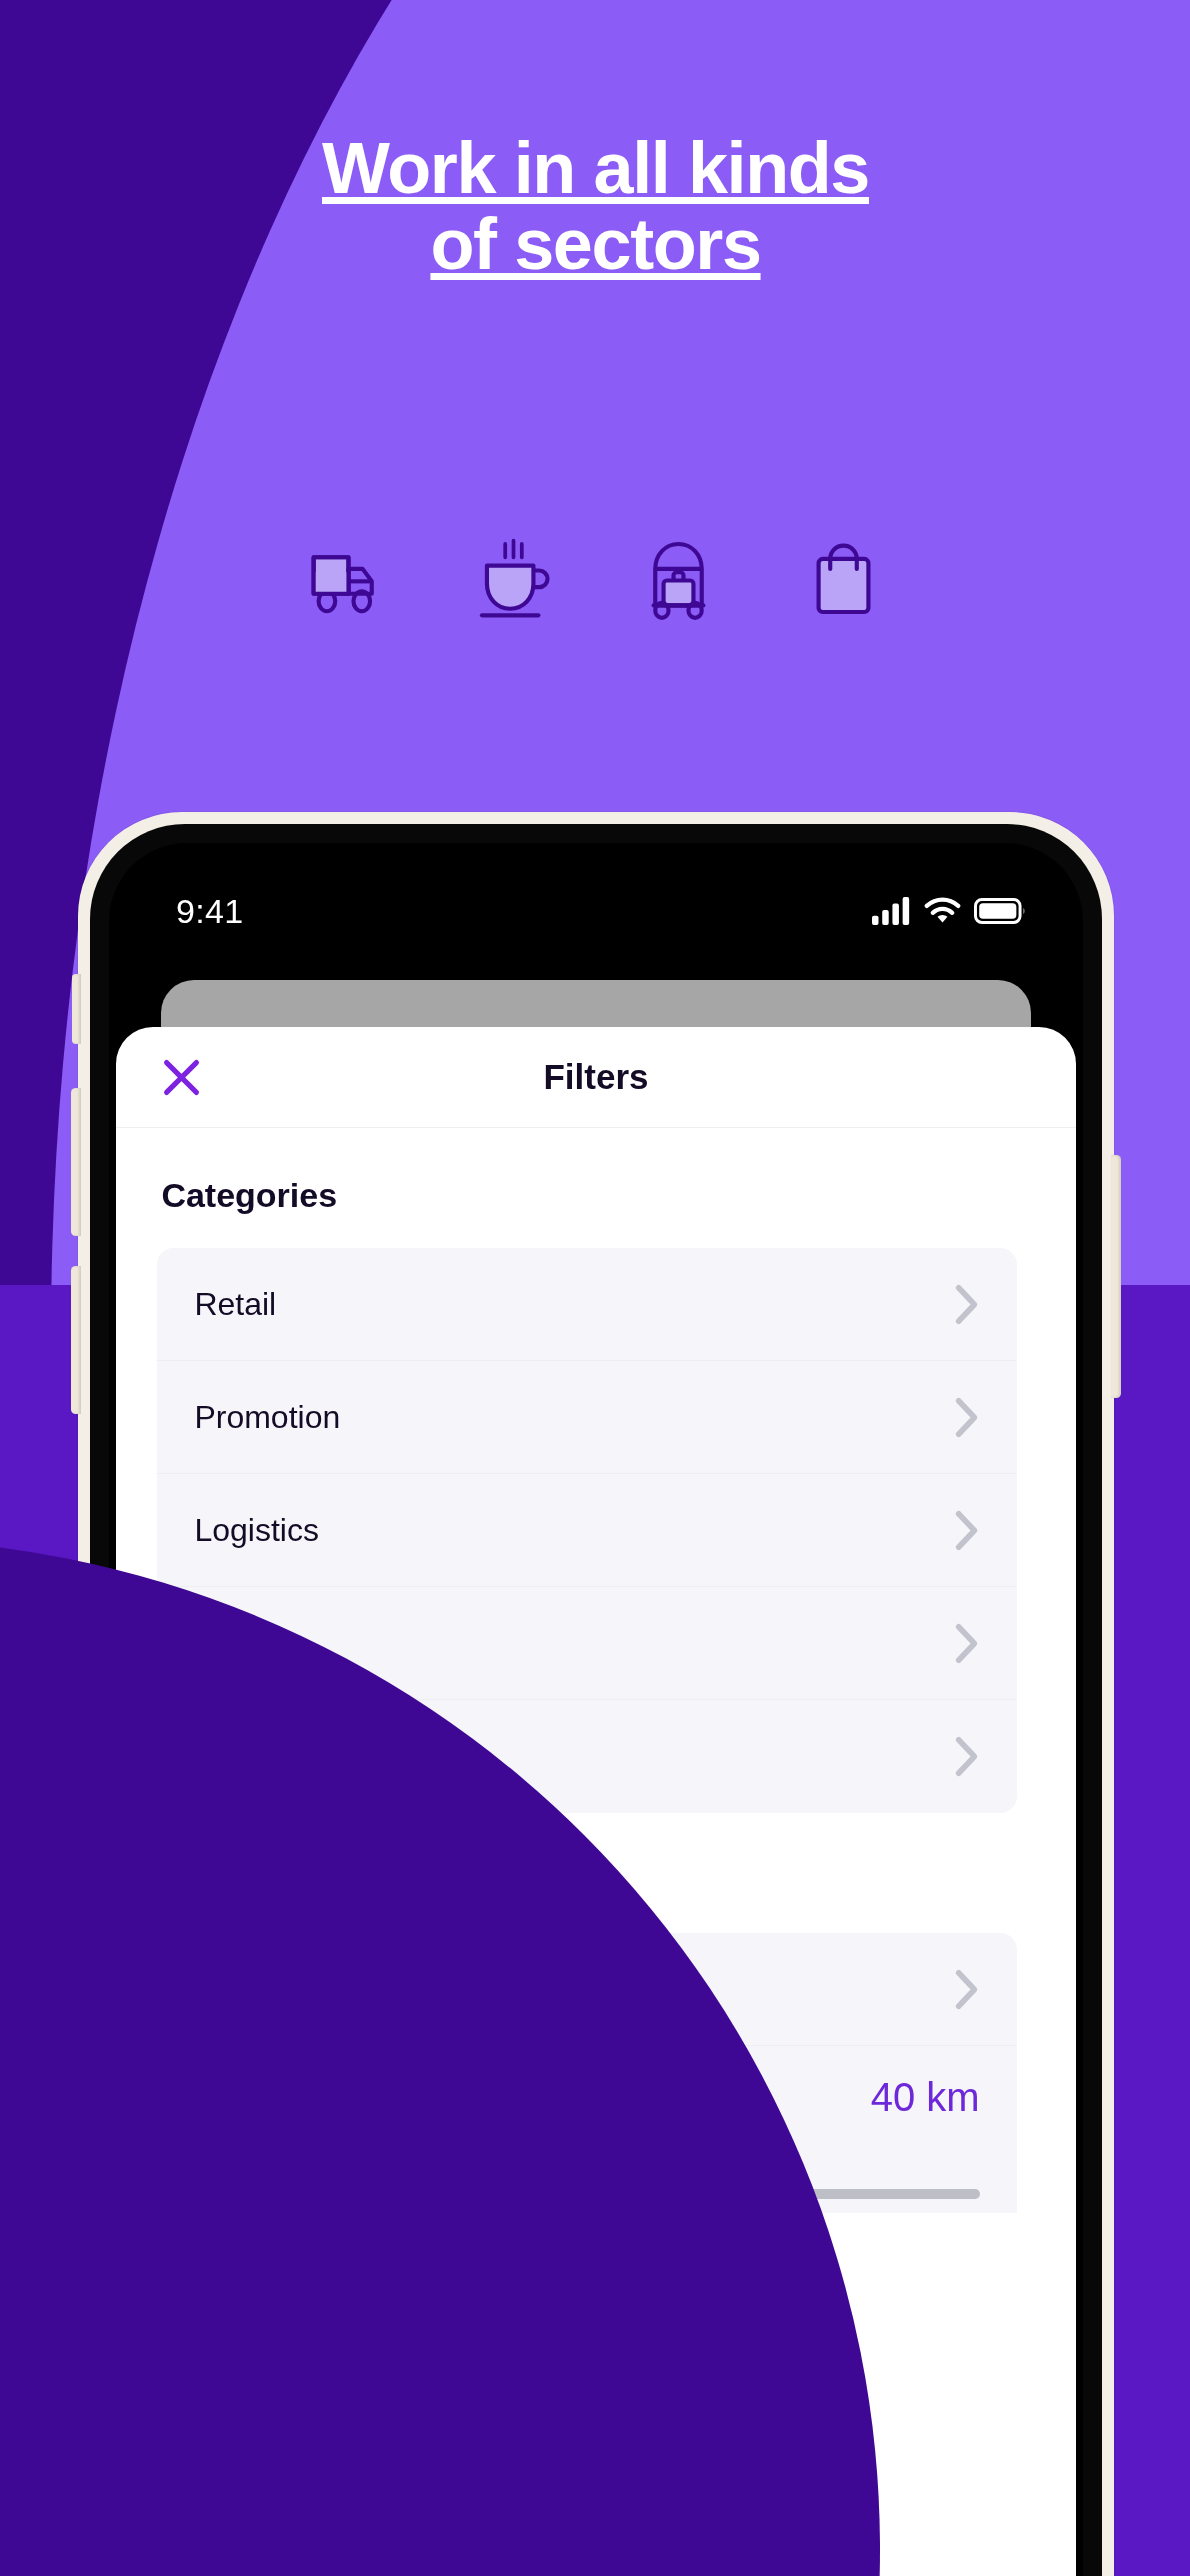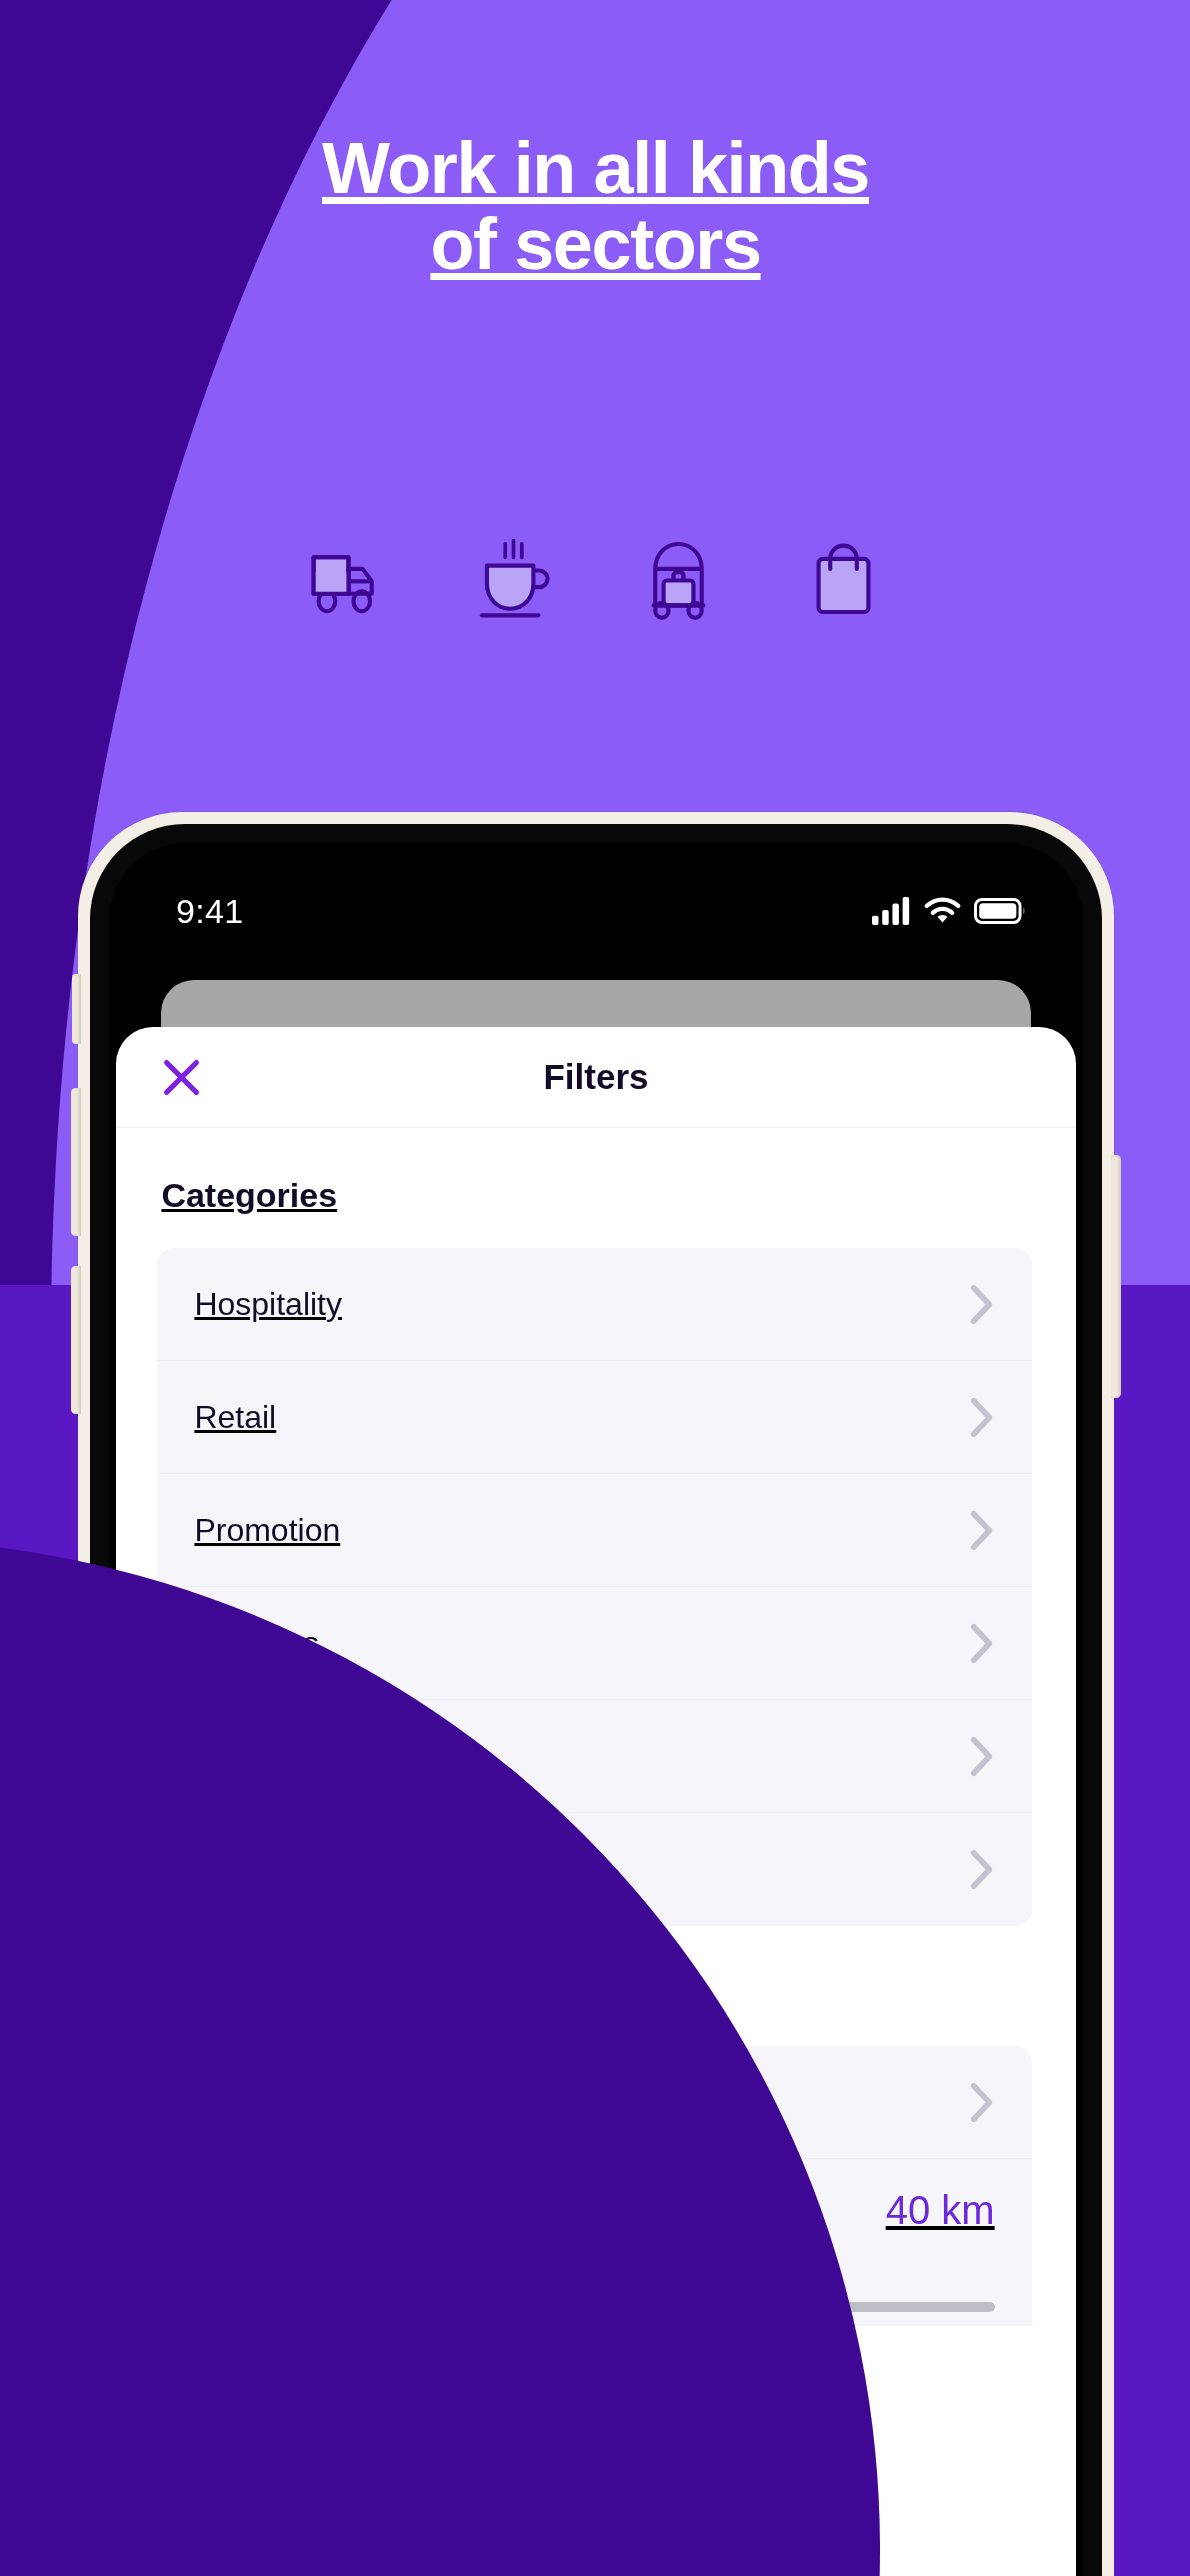--- a/index.html
+++ b/index.html
@@ -149,21 +149,21 @@
     width:48px;height:48px;
     display:flex;align-items:center;justify-content:center;
     cursor:pointer;
   }
   .sheet-title{
     position:absolute; left:0; right:0; text-align:center;
     font-size:35px; font-weight:bold; color:#140B26;
     pointer-events:none;
   }
 
-  .sheet-body{ padding:0 3px 0 0;text-decoration:underline; }
+  .sheet-body{ padding:0 18px 0 0; }
 
   .section-title{
     font-size:34px; font-weight:bold; color:#140B26;
     padding:48px 45px 0 45px;
   }
   .list-card{
     margin:33px 41px 0 41px;
     background:#F5F5FA;
     border-radius:16.7px;
     overflow:hidden;
@@ -328,28 +328,20 @@
         </div>
         <div class="sheet-title">Filters</div>
       </div>
 
       <div class="sheet-body">
 
         <div class="section-title">Categories</div>
 
         <div class="list-card">
 
-          <div class="list-row">
-            <span class="list-label">Hospitality</span>
-            <span>
-              <svg class="chev" width="26" height="43" viewBox="0 0 28 46" fill="none">
-                  <path d="M5 5l17 18L5 41" stroke="#C3C3CD" stroke-width="6" stroke-linecap="round" stroke-linejoin="round"></path>
-                </svg>
-            </span>
-          </div>
 
           <div class="list-row">
             <span class="list-label">Retail</span>
             <span>
               <svg class="chev" width="26" height="43" viewBox="0 0 28 46" fill="none">
                   <path d="M5 5l17 18L5 41" stroke="#C3C3CD" stroke-width="6" stroke-linecap="round" stroke-linejoin="round"></path>
                 </svg>
             </span>
           </div>
 

